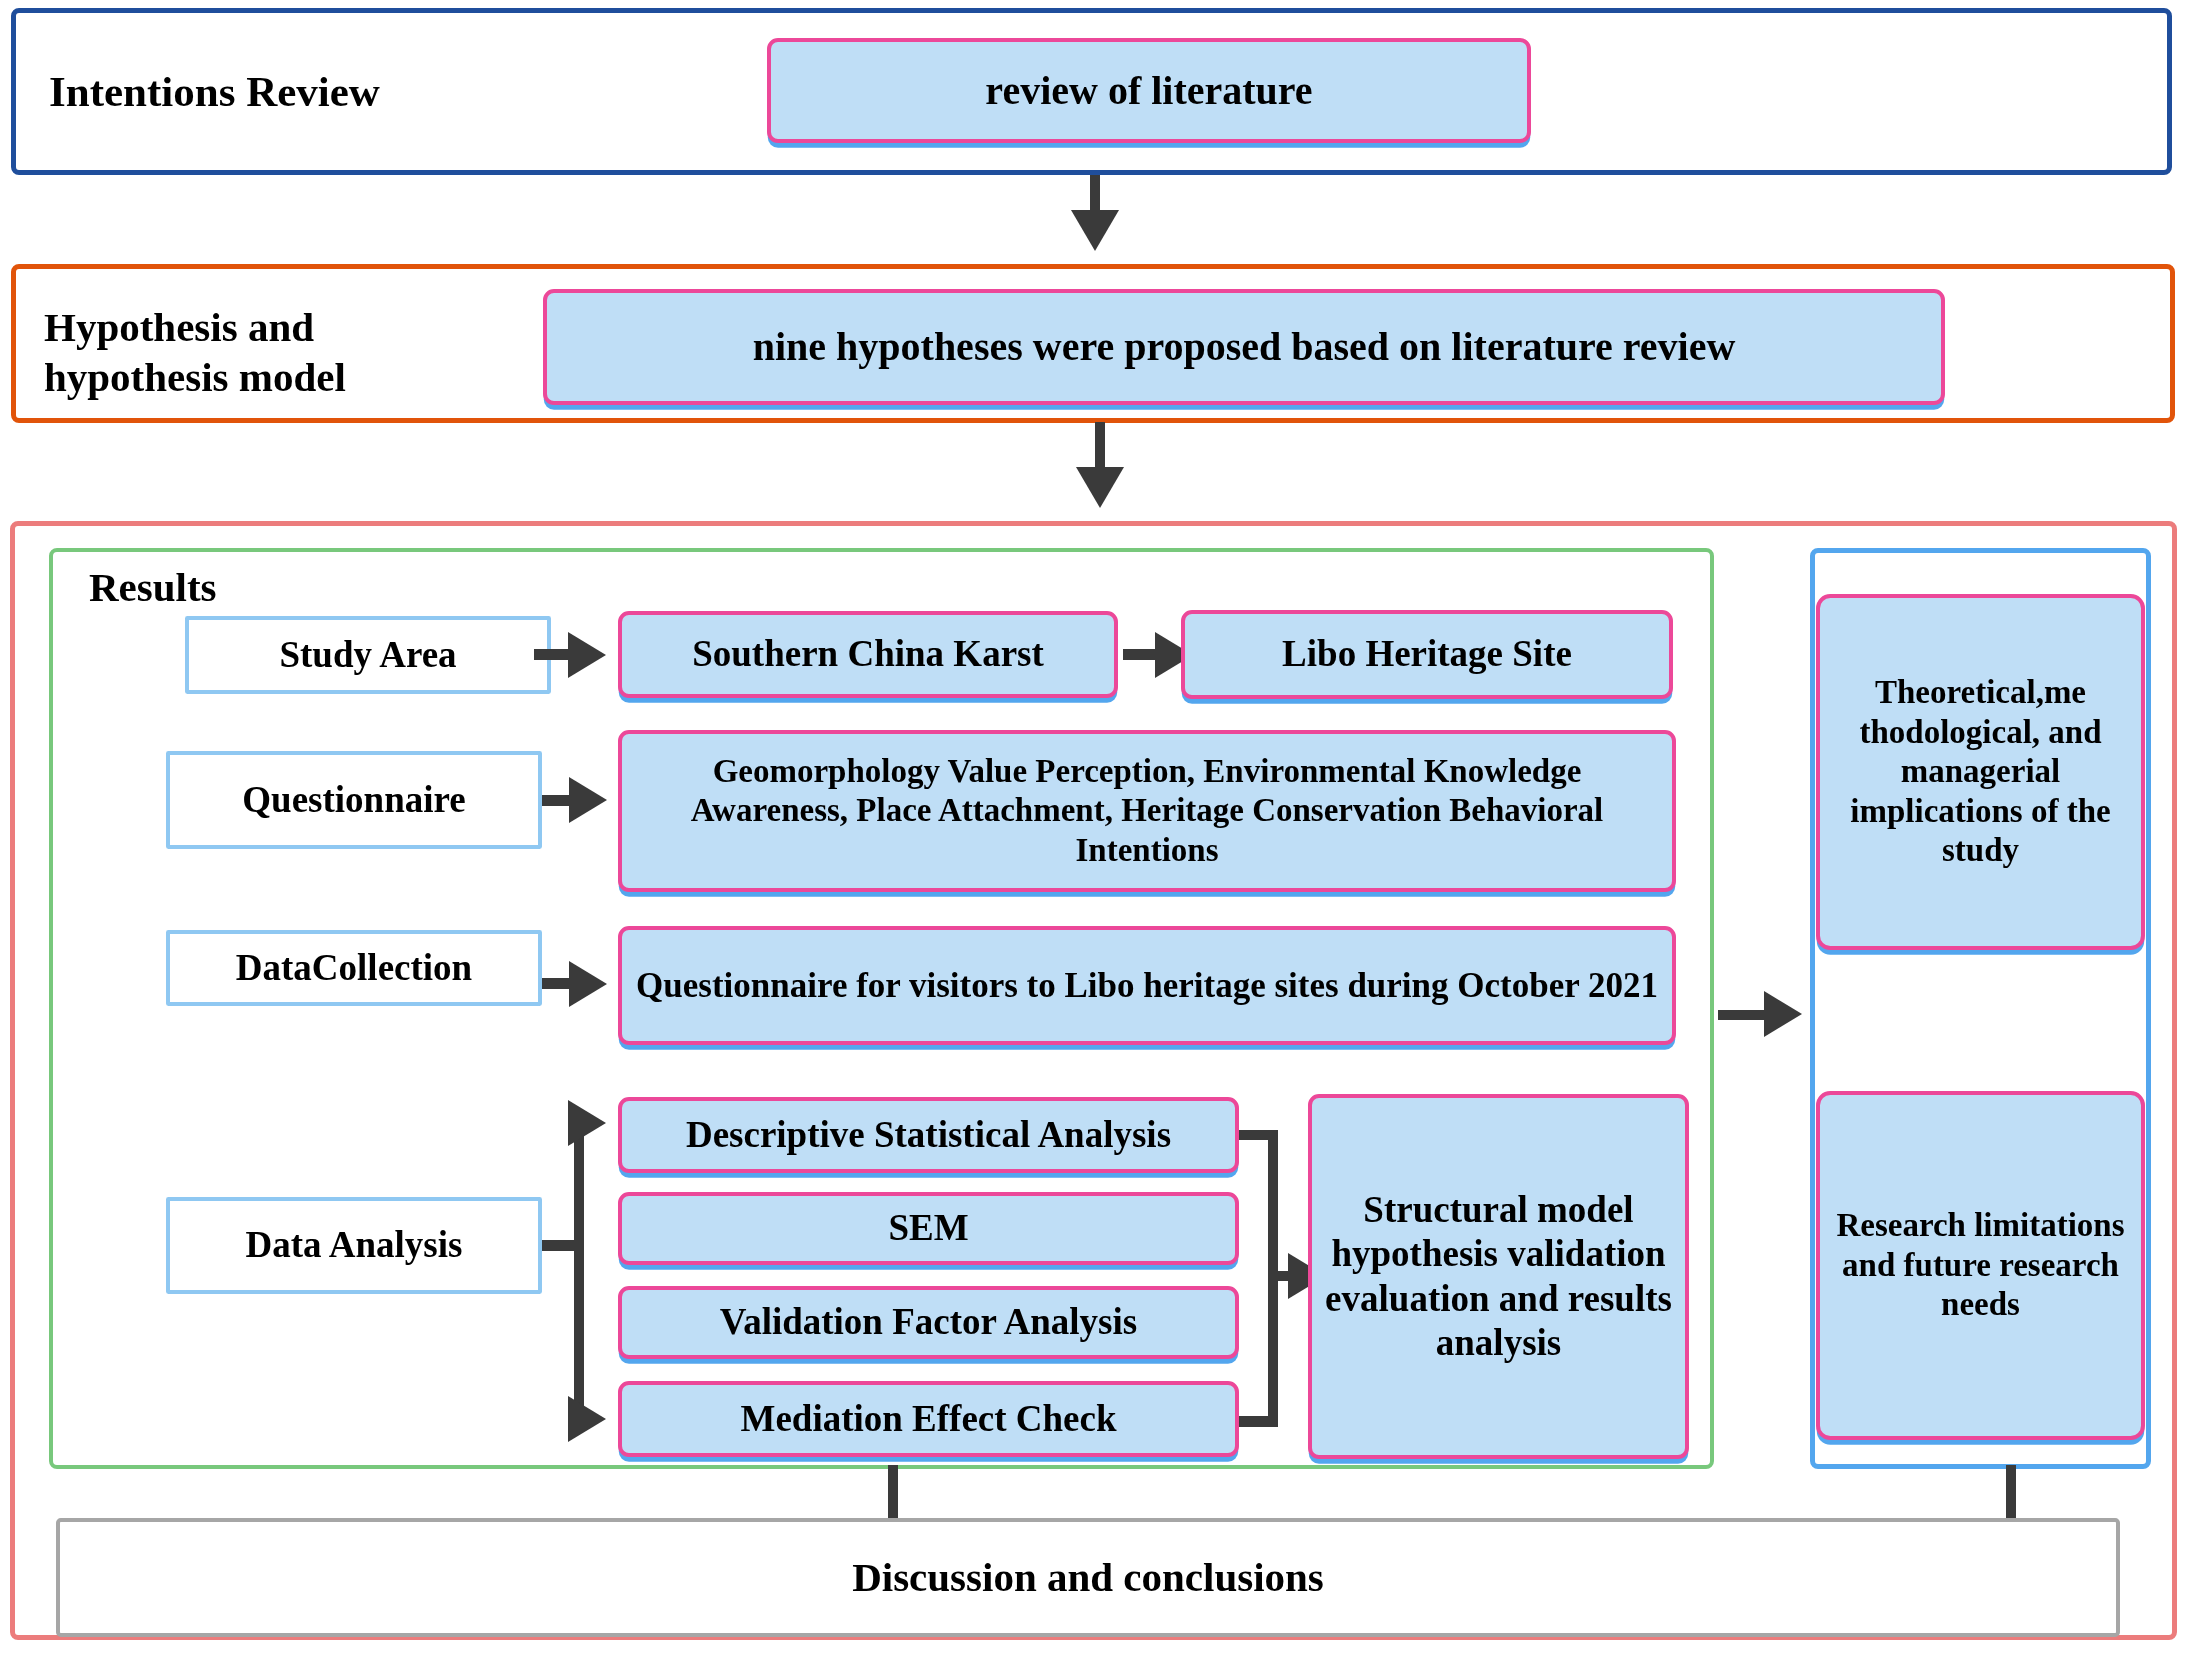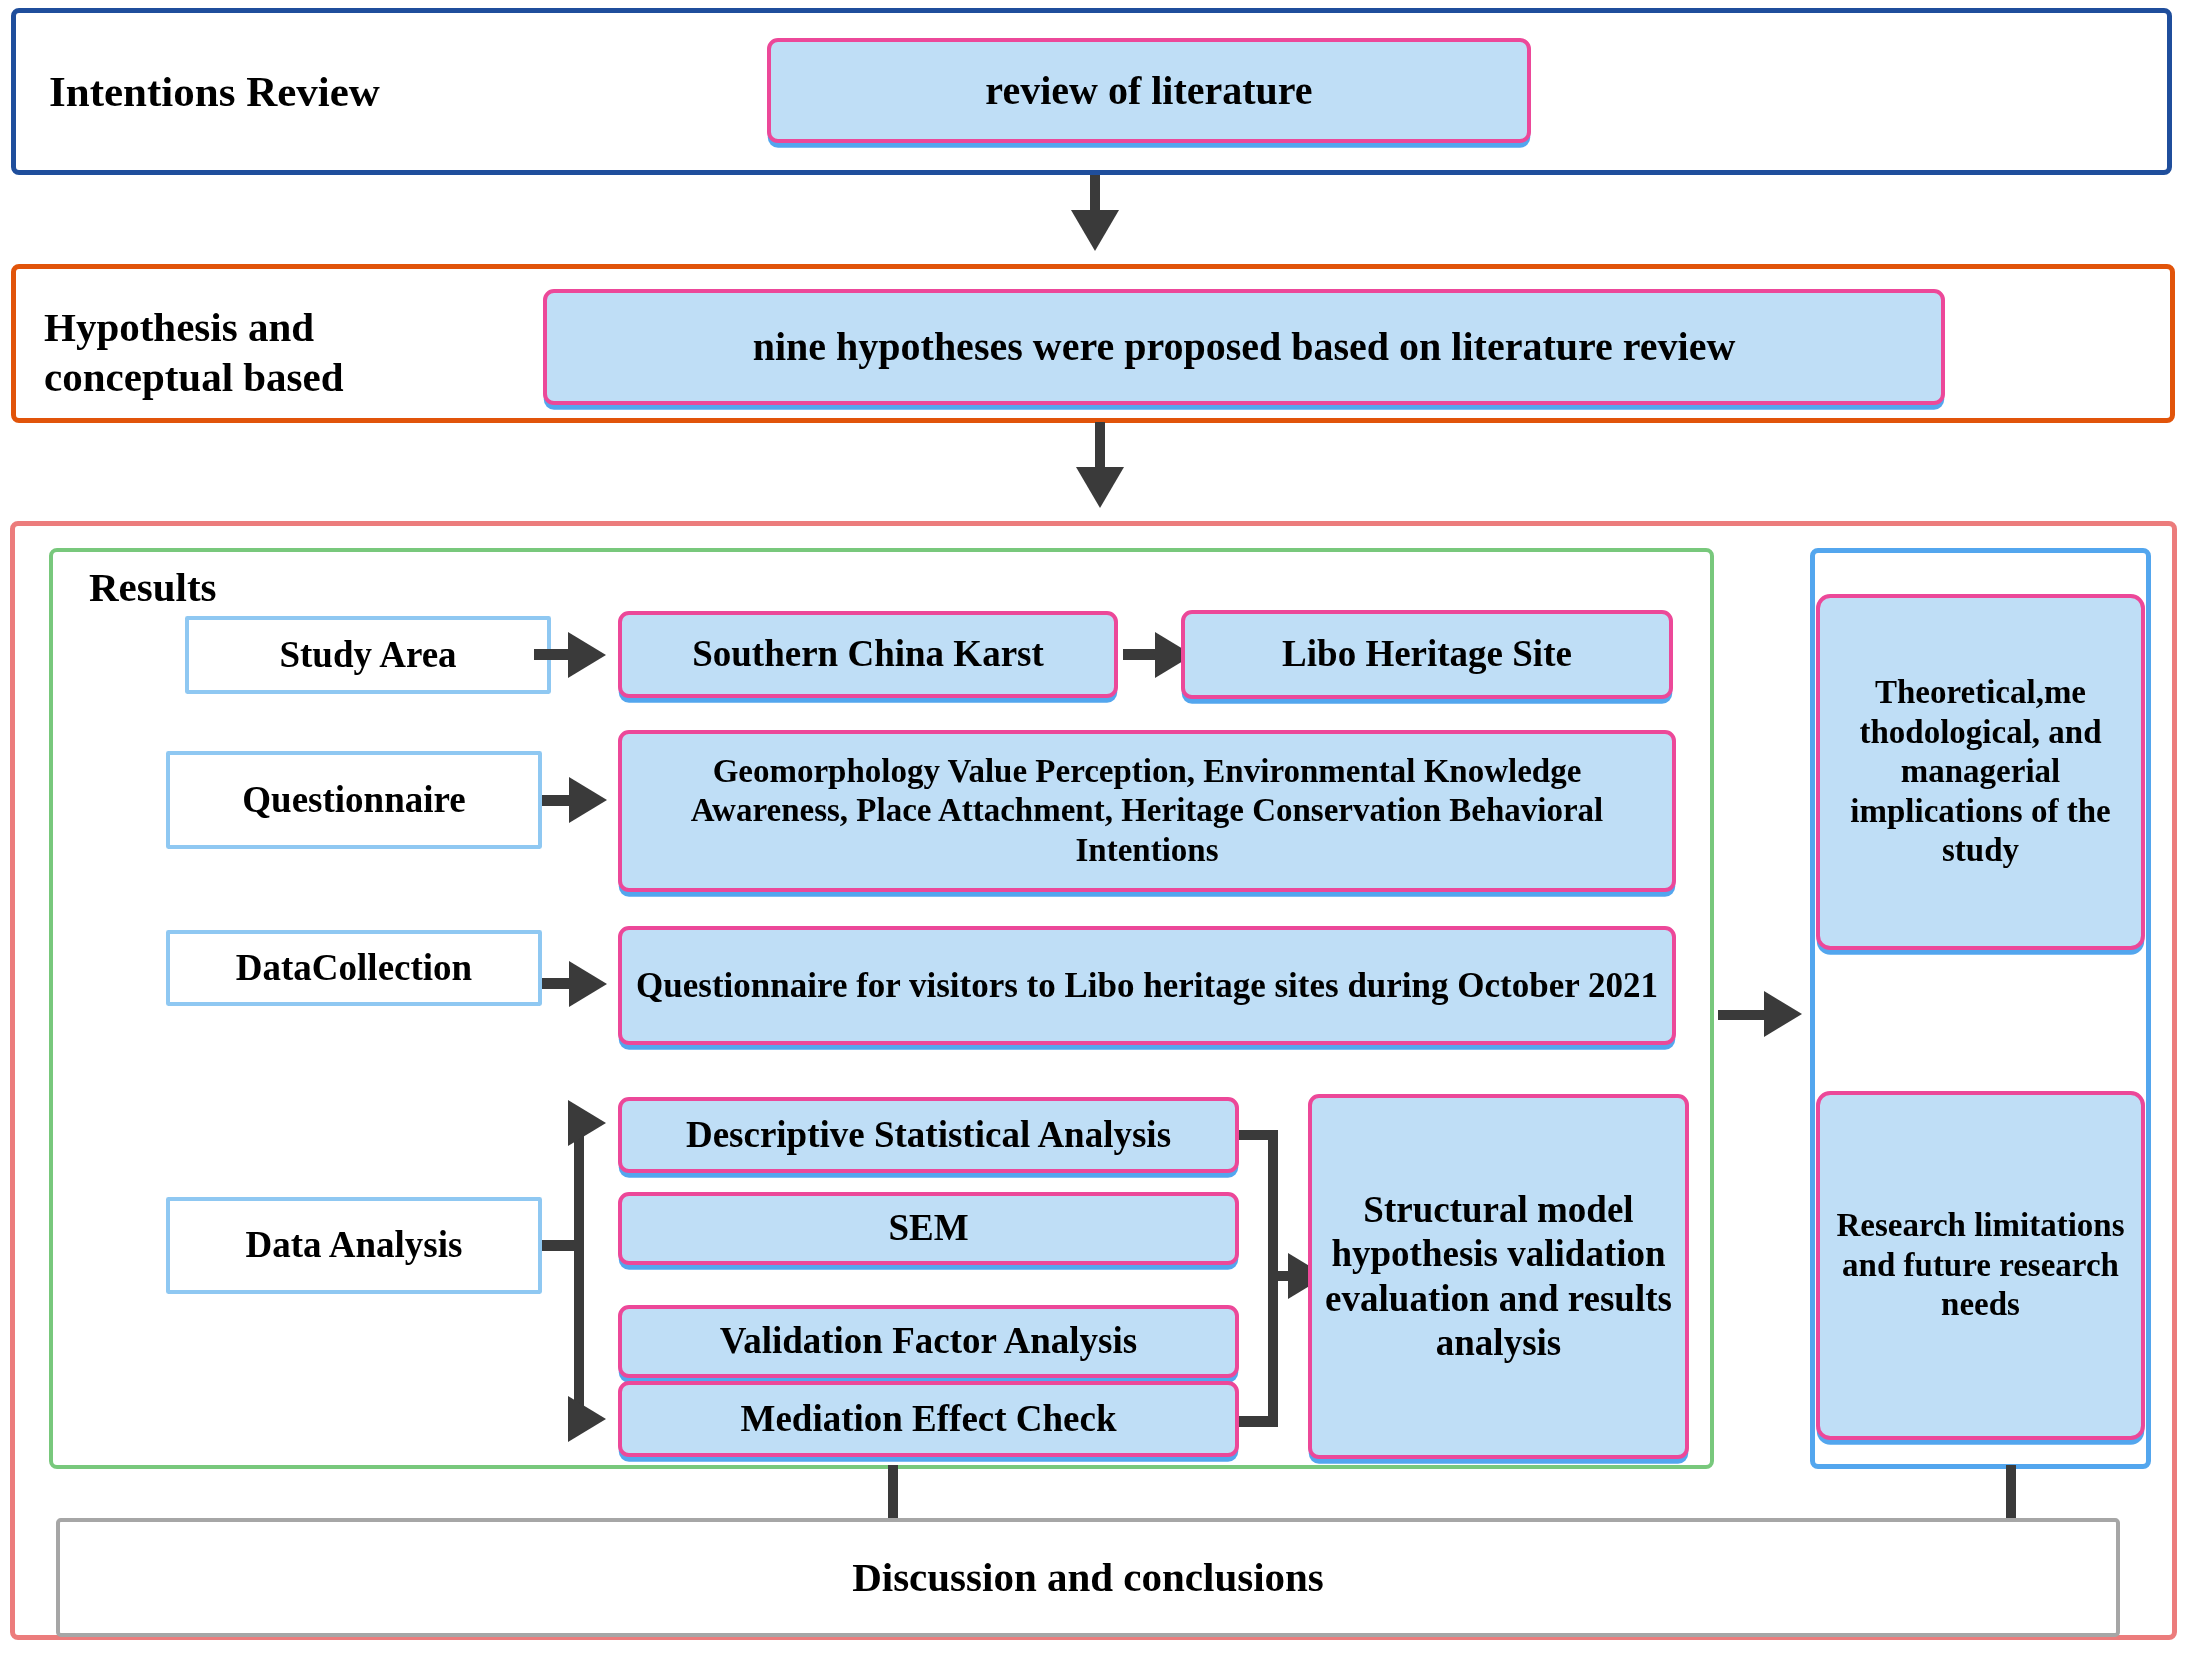--- a/index.html
+++ b/index.html
@@ -44,21 +44,21 @@
   <div class="frame frame-lit" style="left:11px;top:8px;width:2161px;height:167px;"></div>
   <div class="side-label" style="left:49px;top:66px;width:492px;font-size:43px;">Intentions Review</div>
   <div class="node node-fill" style="left:767px;top:38px;width:764px;height:105px;font-size:40px;">review of literature</div>
 
   <div class="ln" style="left:1090px;top:175px;width:10.3px;height:45px;"></div>
   <div class="arw-down" style="left:1071px;top:210px;"></div>
 
   <div class="frame frame-hyp" style="left:11px;top:264px;width:2164px;height:159px;"></div>
   <div class="side-label" style="left:44px;top:302px;width:508px;font-size:41px;">
     <div>Hypothesis and</div>
-    <div>conceptual based</div>
+    <div>hypothesis model</div>
   </div>
   <div class="node node-fill" style="left:543px;top:289px;width:1402px;height:116px;font-size:40px;">nine hypotheses were proposed based on literature review</div>
 
   <div class="ln" style="left:1095px;top:422px;width:10.3px;height:49px;"></div>
   <div class="arw-down" style="left:1076px;top:467px;"></div>
 
   <div class="frame frame-res" style="left:9.5px;top:521px;width:2167px;height:1119px;"></div>
 
   <div class="frame frame-green" style="left:49px;top:548px;width:1665px;height:921px;"></div>
 
@@ -87,21 +87,21 @@
 
   <div class="node node-plain" style="left:166px;top:1197px;width:376px;height:97px;font-size:37px;">Data Analysis</div>
 
   <div class="ln" style="left:542px;top:1240px;width:41px;height:11px;"></div>
   <div class="ln" style="left:574px;top:1120px;width:9.5px;height:297px;"></div>
   <div class="arw-right" style="left:568px;top:1100px;"></div>
   <div class="arw-right" style="left:568px;top:1396px;"></div>
 
   <div class="node node-fill" style="left:618px;top:1097px;width:621px;height:76px;font-size:37px;">Descriptive Statistical Analysis</div>
   <div class="node node-fill" style="left:618px;top:1192px;width:621px;height:73px;font-size:37px;">SEM</div>
-  <div class="node node-fill" style="left:618px;top:1286px;width:621px;height:73px;font-size:37px;margin-top:19px;">Validation Factor Analysis</div>
+  <div class="node node-fill" style="left:618px;top:1286px;width:621px;height:73px;font-size:37px;">Validation Factor Analysis</div>
   <div class="node node-fill" style="left:618px;top:1381px;width:621px;height:76px;font-size:37px;">Mediation Effect Check</div>
 
   <div class="ln" style="left:1239px;top:1130px;width:38px;height:9.5px;"></div>
   <div class="ln" style="left:1239px;top:1416px;width:38px;height:11px;"></div>
   <div class="ln" style="left:1268px;top:1130px;width:10.3px;height:297px;"></div>
   <div class="ln" style="left:1268px;top:1271px;width:29px;height:10.3px;"></div>
   <div class="arw-right" style="left:1288px;top:1253px;"></div>
 
   <div class="node node-fill" style="left:1308px;top:1094px;width:381px;height:365px;font-size:37px;">Structural model hypothesis validation evaluation and results analysis</div>
 

